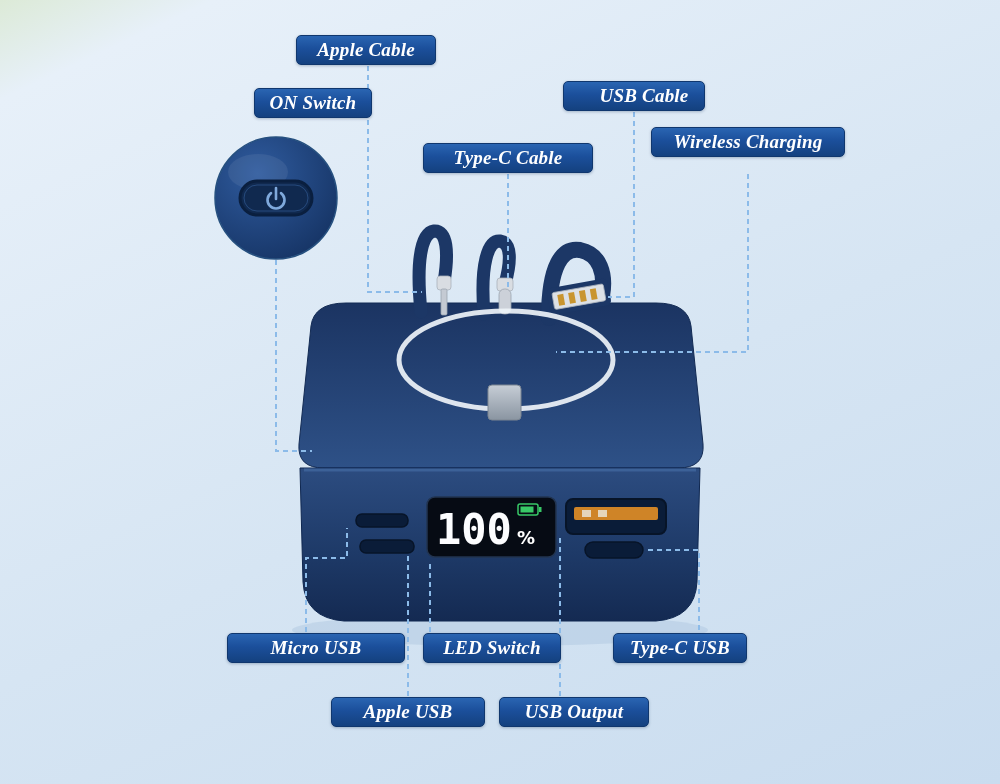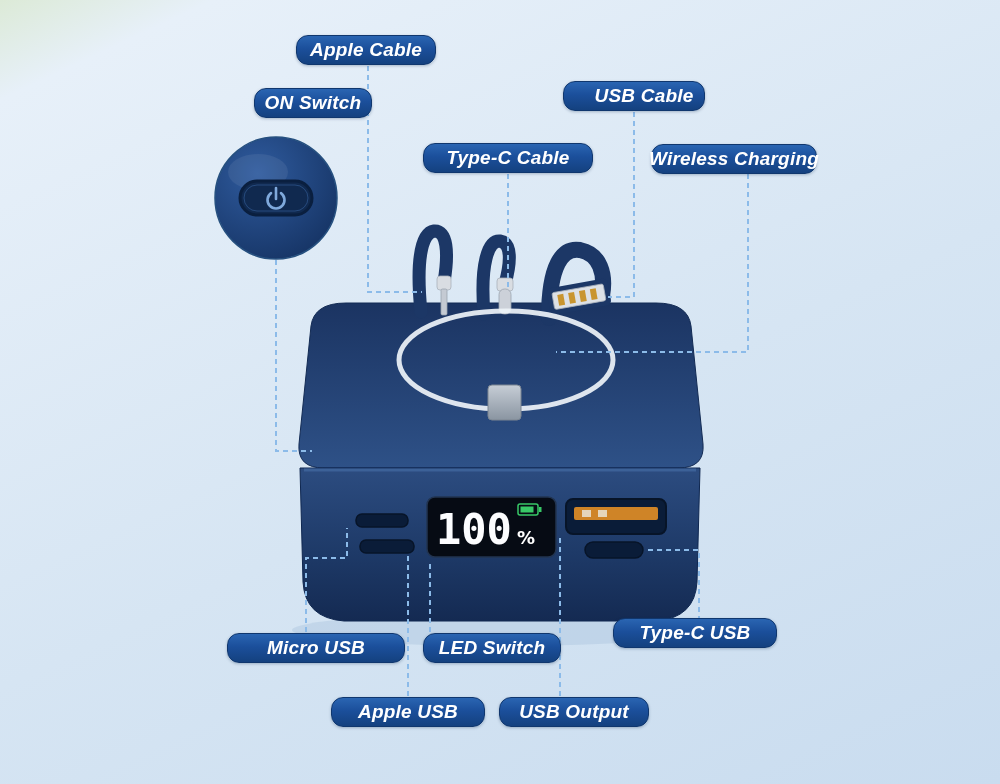--- a/index.html
+++ b/index.html
@@ -7,36 +7,37 @@
     position:relative;
     width:1000px;height:784px;
     overflow:hidden;
     background:linear-gradient(155deg,#eef4fb 0%,#dcead7 0%,#e7f0f9 8%,#d6e5f3 55%,#c9dcef 100%);
     font-family:"Liberation Sans",sans-serif;
   }
   .stage svg{position:absolute;left:0;top:0;}
   .pill{
     position:absolute;
     display:flex;align-items:center;justify-content:center;
-    height:30px;border-radius:12px;box-sizing:border-box;
+    height:30px;border-radius:5px;box-sizing:border-box;
     background:linear-gradient(180deg,#2a65b2 0%,#1b4f9b 45%,#14417f 100%);
     border:1px solid #10376e;
     color:#ffffff;font-style:italic;font-weight:bold;font-size:19px;
     letter-spacing:.2px;
     box-shadow:0 1px 3px rgba(10,40,80,.28);
     white-space:nowrap;
+    font-family:Liberation Serif, serif;
   }
   #pill-apple-cable{left:296px;top:35px;width:140px;}
   #pill-on-switch{left:217px;top:88px;width:118px;margin-left:37px;}
   #pill-usb-cable{left:563px;top:81px;width:142px;padding-left:20px;}
   #pill-type-c-cable{left:423px;top:143px;width:170px;}
-  #pill-wireless-charging{left:651px;top:144px;width:166px;}
+  #pill-wireless-charging{left:651px;top:127px;width:194px;}
   #pill-micro-usb{left:227px;top:633px;width:178px;}
   #pill-led-screen{left:423px;top:633px;width:138px;}
-  #pill-type-c-usb{left:613px;top:618px;width:164px;}
+  #pill-type-c-usb{left:613px;top:633px;width:134px;}
   #pill-apple-usb{left:331px;top:697px;width:154px;text-align:center;}
   #pill-usb-output{left:499px;top:697px;width:150px;}
 </style>
 </head>
 <body>
 
 <div class="stage">
 
   <svg width="1000" height="784" viewBox="0 0 1000 784">
     <defs>

